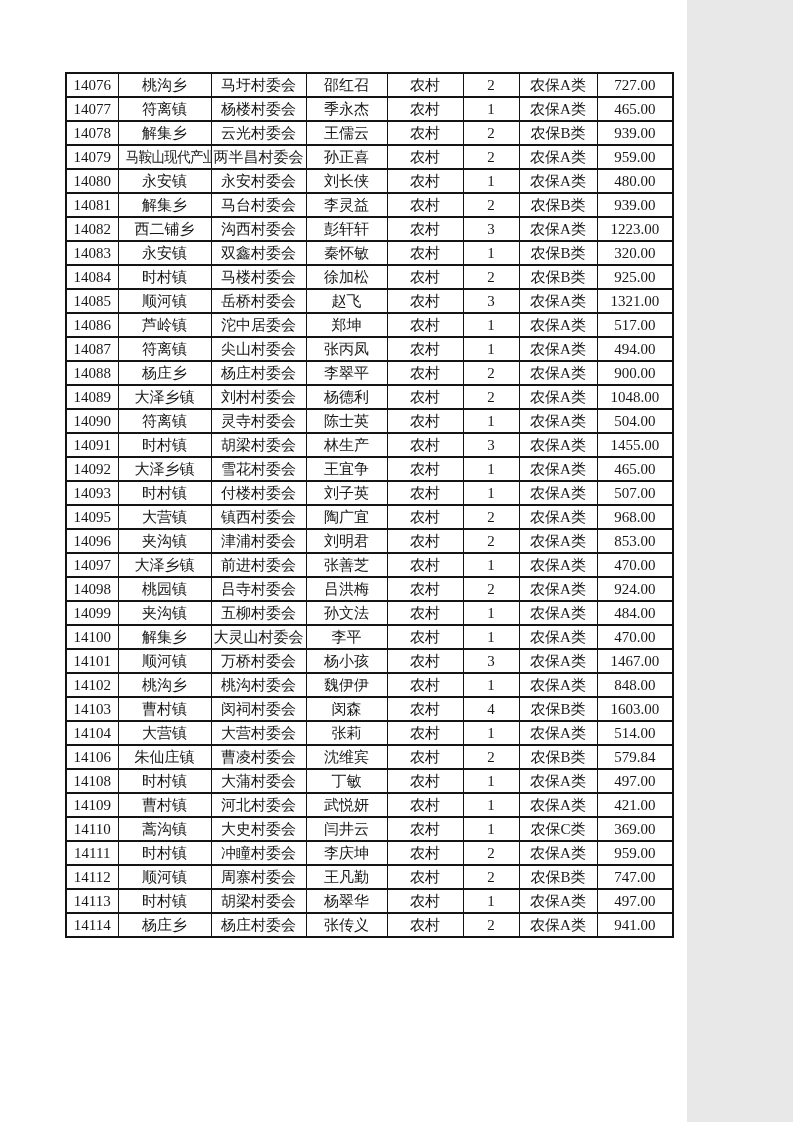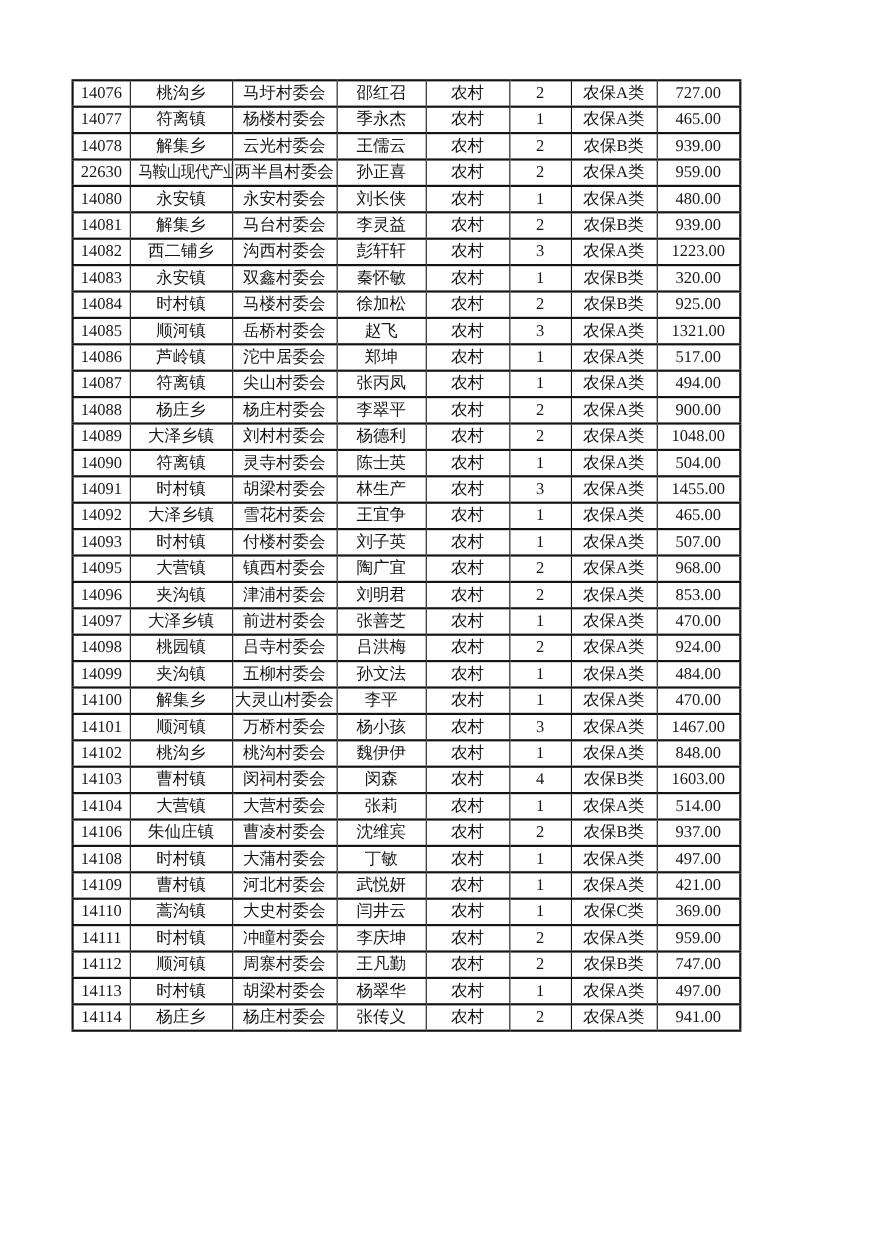--- a/index.html
+++ b/index.html
@@ -7,21 +7,21 @@
     padding: 0;
   }
   body {
     width: 793px;
     height: 1122px;
     background: #e8e8e8;
     font-family: "Liberation Serif", "DejaVu Serif", serif;
   }
   .page {
     position: relative;
-    width: 793px;
+    width: 687px;
     height: 1122px;
     background: #ffffff;
     overflow: hidden;
   }
   table.data-table {
     position: absolute;
     left: 65px;
     top: 72px;
     width: 607px;
     border-collapse: collapse;
@@ -102,21 +102,21 @@
           <td><span>14078</span></td>
           <td><span>解集乡</span></td>
           <td><span>云光村委会</span></td>
           <td><span>王儒云</span></td>
           <td><span>农村</span></td>
           <td><span>2</span></td>
           <td><span>农保B类</span></td>
           <td><span>939.00</span></td>
         </tr>
         <tr>
-          <td><span>22630</span></td>
+          <td><span>14079</span></td>
           <td><span class="tight">马鞍山现代产业</span></td>
           <td><span>两半昌村委会</span></td>
           <td><span>孙正喜</span></td>
           <td><span>农村</span></td>
           <td><span>2</span></td>
           <td><span>农保A类</span></td>
           <td><span>959.00</span></td>
         </tr>
         <tr>
           <td><span>14080</span></td>
@@ -359,21 +359,21 @@
           <td><span>514.00</span></td>
         </tr>
         <tr>
           <td><span>14106</span></td>
           <td><span>朱仙庄镇</span></td>
           <td><span>曹凌村委会</span></td>
           <td><span>沈维宾</span></td>
           <td><span>农村</span></td>
           <td><span>2</span></td>
           <td><span>农保B类</span></td>
-          <td><span>937.00</span></td>
+          <td><span>579.84</span></td>
         </tr>
         <tr>
           <td><span>14108</span></td>
           <td><span>时村镇</span></td>
           <td><span>大蒲村委会</span></td>
           <td><span>丁敏</span></td>
           <td><span>农村</span></td>
           <td><span>1</span></td>
           <td><span>农保A类</span></td>
           <td><span>497.00</span></td>

